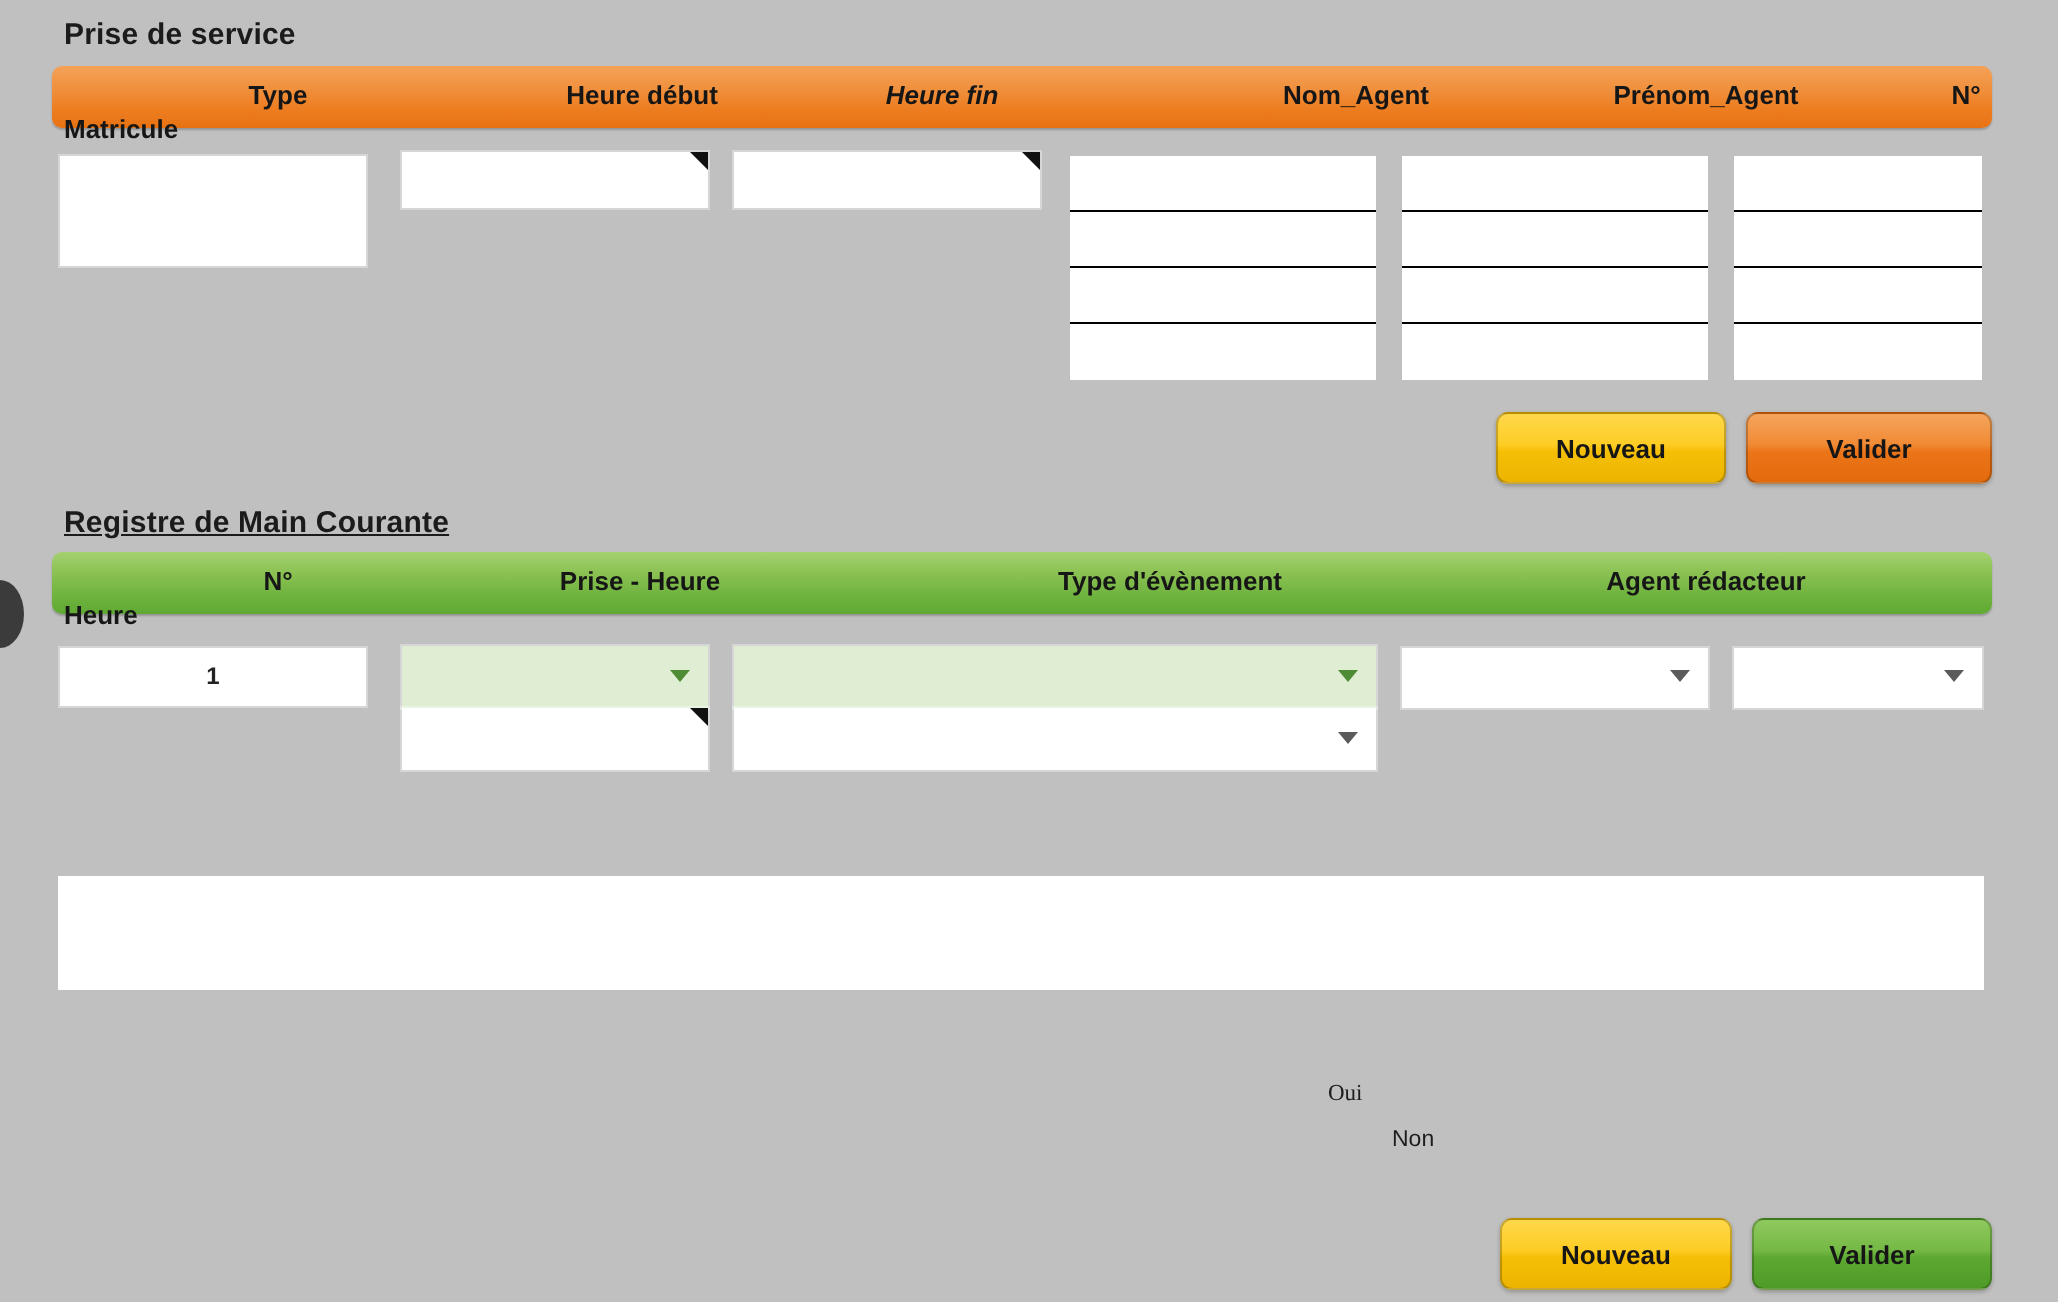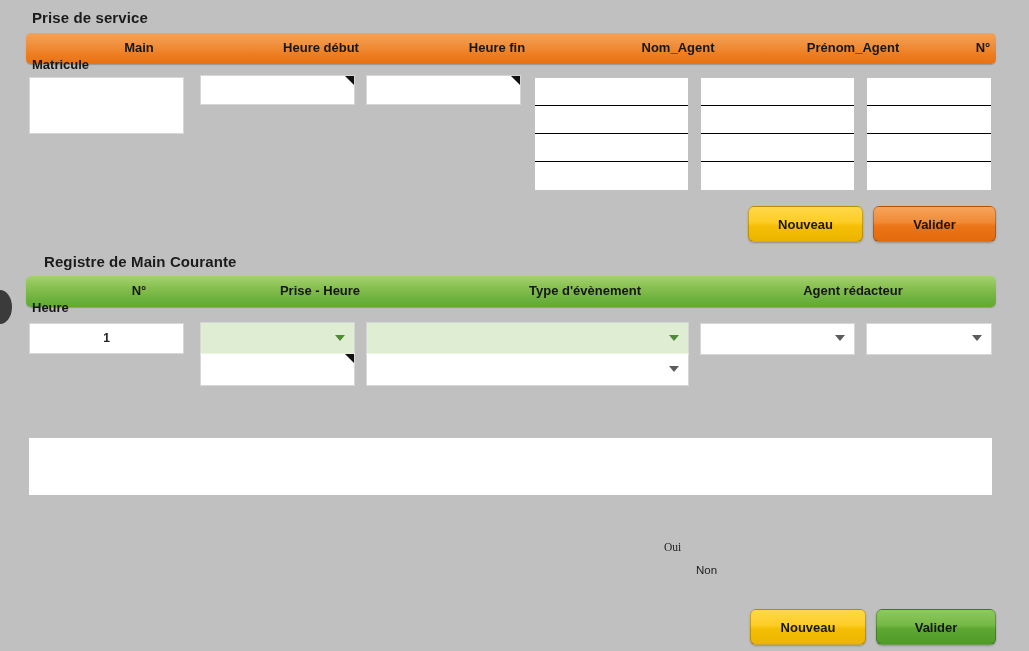--- a/index.html
+++ b/index.html
@@ -25,21 +25,21 @@
   
   .section-title {
     position: absolute;
     font-size: 15px;
     font-weight: bold;
     color: #1b1b1b;
     letter-spacing: 0.1px;
     white-space: nowrap;
   }
   #title-prise  { left: 32px; top: 9px; }
-  #title-registre { left: 44px; top: 253px; }
+  #title-registre { left: 32px; top: 253px; text-decoration: underline; }
 
   
   .header-bar {
     position: absolute;
     height: 31px;
     border-radius: 5px;
     box-shadow: 0 1px 1px rgba(0,0,0,0.22);
     overflow: visible;
   }
   .header-bar.orange {
@@ -195,23 +195,23 @@
   }
 </style>
 </head>
 <body>
 
 <div class="stage">
 
   <div class="section-title" id="title-prise">Prise de service</div>
 
   <div class="header-bar orange" id="bar-prise">
-    <div class="col-label" style="left:113px;">Main</div>
+    <div class="col-label" style="left:113px;">Type</div>
     <div class="col-label" style="left:295px;">Heure début</div>
-    <div class="col-label" style="left:471px;">Heure fin</div>
+    <div class="col-label" style="left:445px;font-style:italic;">Heure fin</div>
     <div class="col-label" style="left:652px;">Nom_Agent</div>
     <div class="col-label" style="left:827px;">Prénom_Agent</div>
     <div class="col-label" style="left:957px;">N°</div>
     <div class="col-label second-line" style="left:6px;">Matricule</div>
   </div>
 
   <div class="field tall" id="field-date" style="left:30px; top:78px; width:153px; height:55px;">
     <div class="cell-value" style="top:20px;"></div>
   </div>
 

